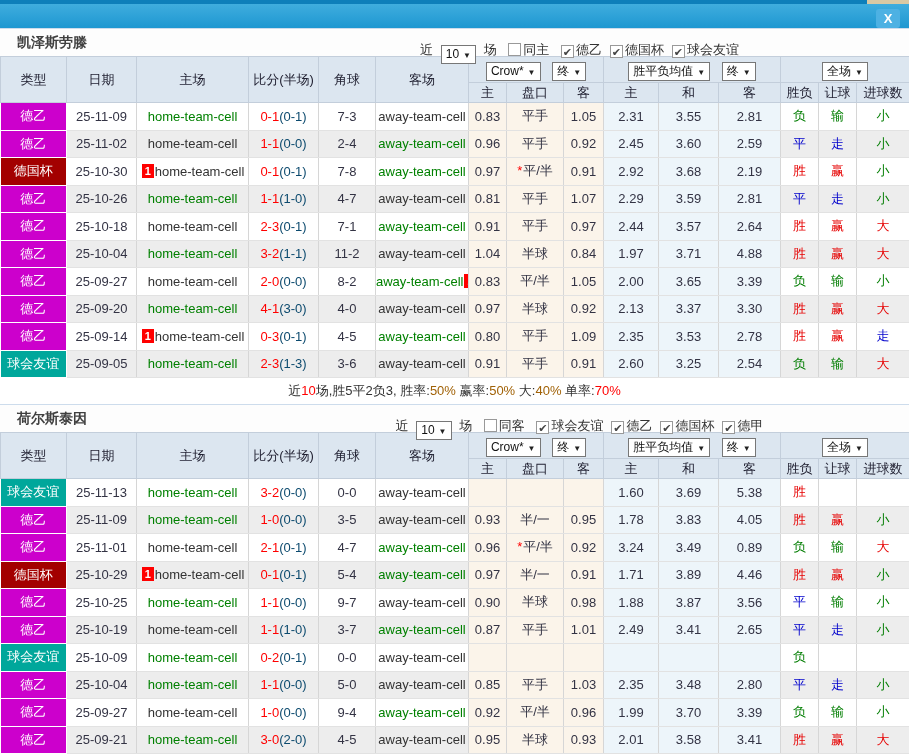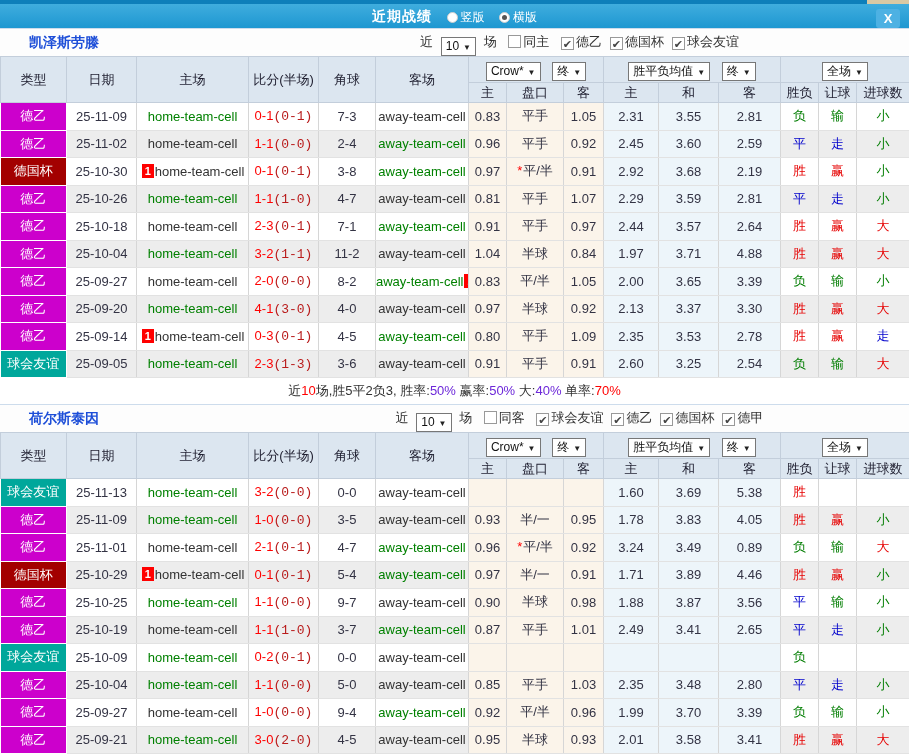--- a/index.html
+++ b/index.html
@@ -17,22 +17,22 @@
   .rb.on::after { content:""; position:absolute; left:2px; top:2px; right:2px; bottom:2px;
     border-radius:50%; background:#555; }
   .close-btn { position:absolute; right:9px; top:5px; width:24px; height:19px;
     background:#4db1e3; border-radius:3px; color:#fff; font-size:13px; font-weight:bold;
     text-align:center; line-height:19px; cursor:pointer; }
   .corner-notch { position:absolute; right:0; top:-4px; width:42px; height:4px; background:#d9c9a4; }
 
   
   .section { border-top:1px solid #cddcec; }
   .sec-head { position:relative; height:27px; background:#fdfdfd; }
-  .team-name { position:absolute; left:29px; top:5px; font-size:14px; font-weight:bold; color:#1d4ed8; }
-  .filters { text-align:center; padding-left:250px; padding-top:4px; font-size:13px; color:#333; white-space:nowrap; }
+  .team-name { position:absolute; left:17px; top:5px; font-size:14px; font-weight:bold; color:#404040; }
+  .filters { text-align:center; padding-left:250px; padding-top:12px; font-size:13px; color:#333; white-space:nowrap; }
   .sel { display:inline-block; border:1px solid #777; background:#fff; height:19px;
     line-height:17px; padding:0 4px; font-size:12px; color:#111; margin:0 4px; vertical-align:-4px; }
   .sel .ar { font-size:8px; margin-left:4px; color:#222; }
   .cb { display:inline-block; width:13px; height:13px; border:1px solid #999; background:#fff;
     vertical-align:-2px; margin:0 2px 0 8px; }
   .cb.on::after { content:"\2714"; display:block; font-size:11px; line-height:12px;
     text-align:center; color:#444; }
   .flt { margin-right:0; }
 
   
@@ -47,41 +47,36 @@
   td.type { color:#fff; border-bottom:1px solid #fff; border-right:1px solid #fff; }
   td.l2 { background:#cc00cc; }
   td.cup { background:#a30000; }
   td.fr { background:#00a79b; }
   td.od { background:#fbf4ea;margin-left:39px; }
   td.mn { background:#edf5fa; }
   tbody tr:nth-child(even) td.pl { background:#ededed; }
   .tn { color:#333; }
   .tn.gn { color:#008000; }
   .sf { color:#ff0000; }
-  .sh { color:#b91c1c;font-family:Liberation Mono, monospace; }
+  .sh { color:#0c4a6e; }
   .t-r { color:#e60000; }
   .t-g { color:#007d00; }
   .t-b { color:#0000cc; }
   .badge { display:inline-block; background:#ff0000; color:#fff; font-size:11px; font-weight:bold;
     width:12px; height:14px; line-height:14px; text-align:center; margin:0 1px; vertical-align:1px; }
   .star { color:#ff0000; margin-right:1px; }
 
   
   .summary { height:26px; line-height:26px; text-align:center; font-size:13px; }
-  .sk { color:#333; } .sb { color:#6d28d9; } .sr { color:#ff0000; }
+  .sk { color:#333; } .sb { color:#a16207; } .sr { color:#ff0000; }
 </style>
 </head>
 <body>
 
 <div class="titlebar">
-  <div class="tb-center">
-    <span class="tb-title">近期战绩</span>
-    <span class="radio-wrap"><span class="rb"></span><span>竖版</span></span>
-    <span class="radio-wrap"><span class="rb on"></span><span>横版</span></span>
-  </div>
   <div class="close-btn">X</div>
   <div class="corner-notch"></div>
 </div>
 
 <div id="sections">
   <div class="section">
     <div class="sec-head">
       <span class="team-name">凯泽斯劳滕</span>
       <div class="filters">
         <span>近</span>
@@ -174,21 +169,21 @@
             <td class="mn">2.59</td>
             <td class="pl t-b">平</td>
             <td class="pl t-b">走</td>
             <td class="pl t-g">小</td>
           </tr>
           <tr>
             <td class="type cup">德国杯</td>
             <td class="pl">25-10-30</td>
             <td class="home pl"><span class="badge">1</span><span class="tn">home-team-cell</span></td>
             <td class="pl"><span class="sf">0-1</span><span class="sh">(0-1)</span></td>
-            <td class="pl">3-8</td>
+            <td class="pl">7-8</td>
             <td class="away pl"><span class="tn gn">away-team-cell</span></td>
             <td class="od">0.97</td>
             <td class="od"><span class="star">*</span><span>平/半</span></td>
             <td class="od">0.91</td>
             <td class="mn">2.92</td>
             <td class="mn">3.68</td>
             <td class="mn">2.19</td>
             <td class="pl t-r">胜</td>
             <td class="pl t-r">赢</td>
             <td class="pl t-g">小</td>

